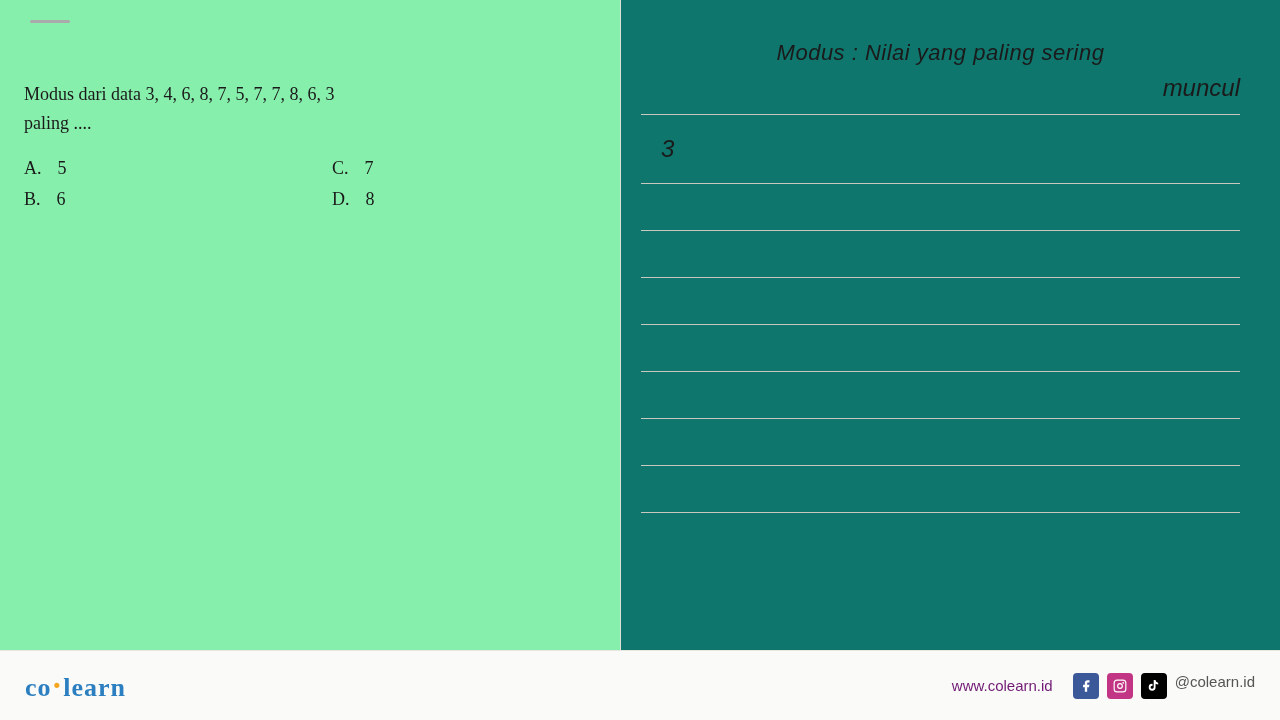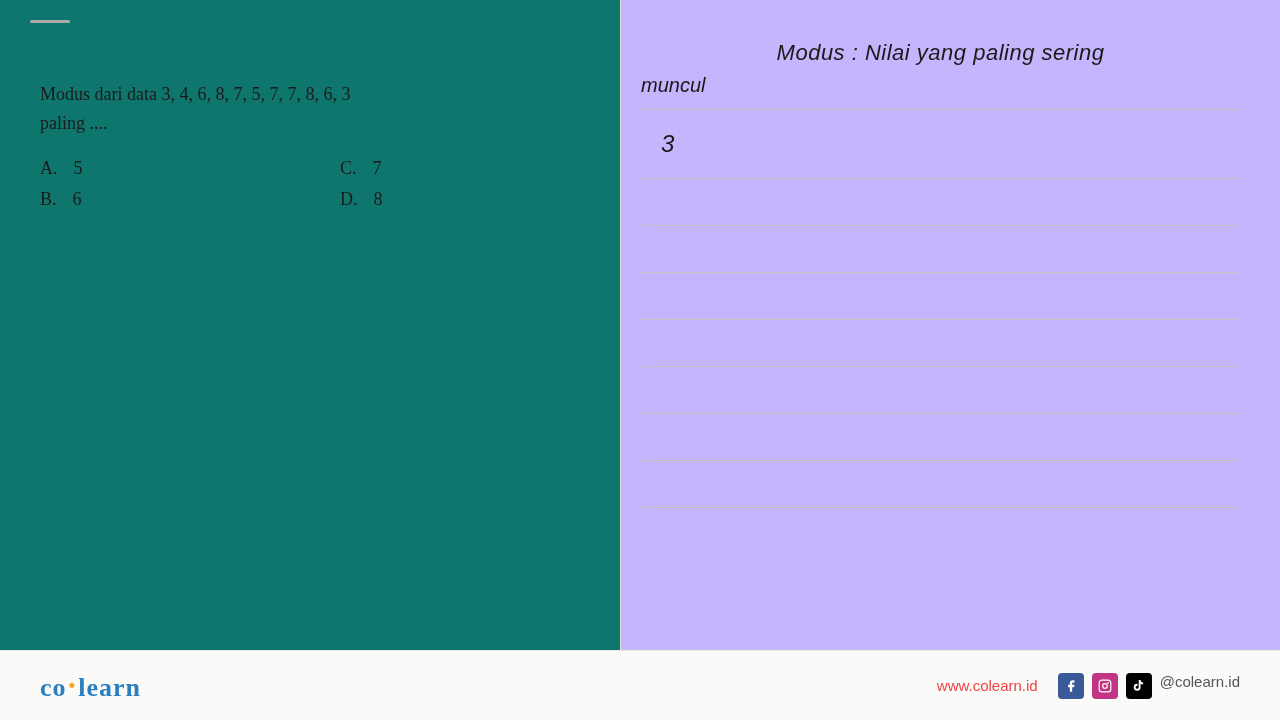--- a/index.html
+++ b/index.html
@@ -22,22 +22,22 @@
       width: 100%;
       height: 100%;
       background-color: #fafaf8;
     }
 
     
     .left-panel {
       width: 620px;
       min-width: 620px;
       height: 100%;
-      background-color: #0f766e;
-      padding: 80px 40px 40px 40px;
+      background-color: #86efac;
+      padding: 80px 40px 40px 24px;
       position: relative;
     }
 
     .question-text {
       font-size: 18px;
       color: #1a1a1a;
       line-height: 1.6;
       margin-bottom: 20px;
       font-family: Georgia, serif;
     }
@@ -59,21 +59,21 @@
     }
 
     .option-label {
       font-weight: normal;
     }
 
     
     .right-panel {
       flex: 1;
       height: 100%;
-      background-color: #c4b5fd;
+      background-color: #0f766e;
       padding: 40px 40px 40px 20px;
       position: relative;
       border-left: 1px solid #e0e0d8;
     }
 
     .right-content {
       height: calc(100% - 80px);
       position: relative;
     }
 
@@ -83,24 +83,24 @@
       color: #1a1a1a;
       font-style: italic;
       text-align: center;
       margin-bottom: 8px;
       font-weight: normal;
       letter-spacing: 0.5px;
     }
 
     .subtitle {
       font-family: 'Segoe UI', Arial, sans-serif;
-      font-size: 20px;
+      font-size: 24px;
       color: #1a1a1a;
       font-style: italic;
-      text-align: left;
+      text-align: right;
       font-weight: normal;
     }
 
     .divider-line {
       width: 100%;
       height: 1px;
       background-color: #c8c8c0;
       margin: 12px 0;
     }
 
@@ -127,21 +127,21 @@
     .footer {
       position: absolute;
       bottom: 0;
       left: 0;
       width: 100%;
       height: 70px;
       background-color: #fafaf8;
       display: flex;
       align-items: center;
       justify-content: space-between;
-      padding: 0 40px;
+      padding: 0 25px;
       border-top: 1px solid #e8e8e0;
     }
 
     .logo-text {
       font-size: 26px;
       font-weight: bold;
       color: #2b7fc1;
       letter-spacing: 1px;
     }
 
@@ -152,21 +152,21 @@
     }
 
     .footer-right {
       display: flex;
       align-items: center;
       gap: 20px;
     }
 
     .website-text {
       font-size: 15px;
-      color: #ef4444;
+      color: #701a75;
       font-family: Arial, sans-serif;
     }
 
     .social-icons {
       display: flex;
       gap: 8px;
     }
 
     .social-icon {
       width: 26px;

